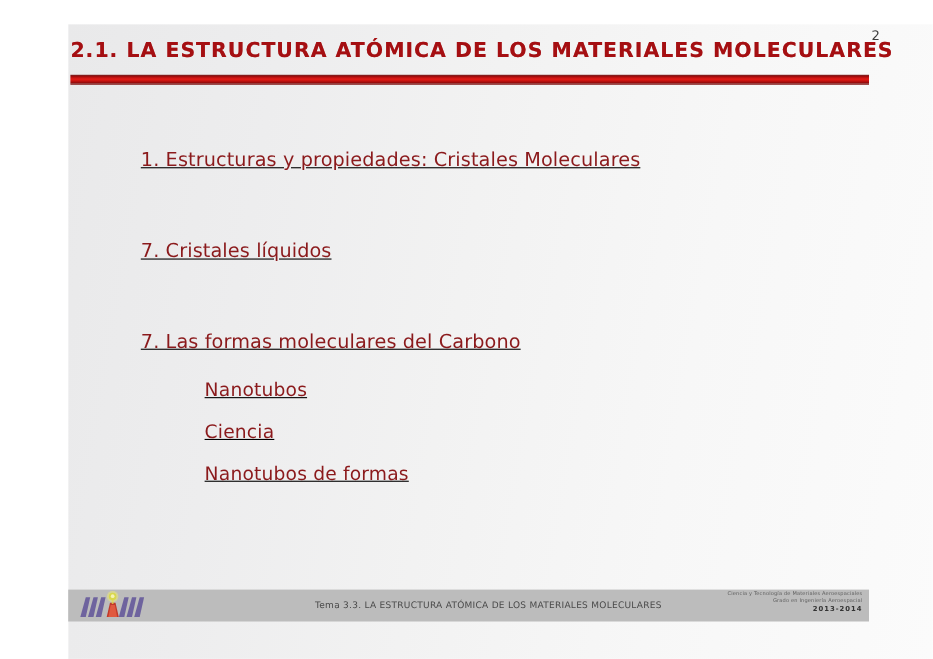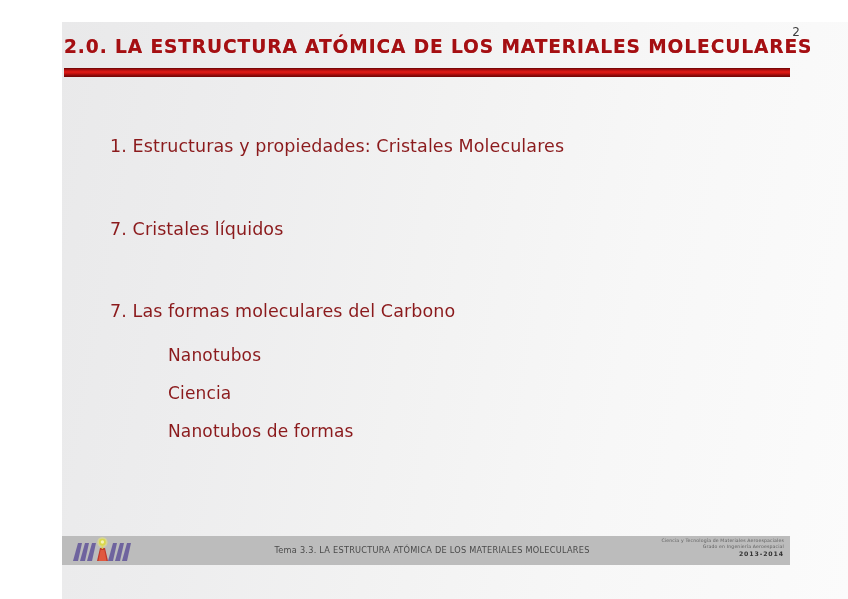--- a/index.html
+++ b/index.html
@@ -93,23 +93,24 @@
         #9c0c0c 85%,
         #7d0808 100%);
     border-top: 1px solid #7a0707;
     border-bottom: 1px solid #7a0707;
     box-sizing: border-box;
   }
 
   
   #body-list {
     position: absolute;
-    left: 110px;
+    left: 128px;
     top: 138px;
     width: 640px;
+    text-decoration: underline;
   }
   .bullet {
     font-family: "DejaVu Sans", sans-serif;
     color: #8b1a1c;
     font-size: 17.5px;
     line-height: 1;
     white-space: nowrap;
   }
   .bullet.lvl1 {
     margin-bottom: 0;
@@ -135,21 +136,21 @@
   }
   #footer-logo {
     position: absolute;
     left: 8px;
     top: 1px;
     width: 62px;
     height: 27px;
   }
   #footer-center {
     position: absolute;
-    left: 160px;
+    left: 172px;
     top: 9px;
     width: 420px;
     text-align: center;
     font-family: "DejaVu Sans", sans-serif;
     font-size: 8.2px;
     color: #4a4a4a;
     letter-spacing: 0.25px;
     white-space: nowrap;
   }
   #footer-right {
@@ -180,21 +181,21 @@
 
 <div id="slide">
 
   <div id="slide-canvas"></div>
   <div id="left-gutter"></div>
   <div id="top-gutter"></div>
 
   <div id="page-number">2</div>
 
   <div id="title-block">
-    <div id="slide-title">2.0. LA ESTRUCTURA ATÓMICA DE LOS MATERIALES MOLECULARES</div>
+    <div id="slide-title">2.1. LA ESTRUCTURA ATÓMICA DE LOS MATERIALES MOLECULARES</div>
   </div>
   <div id="title-rule"></div>
 
   <div id="body-list">
 
     <div class="bullet lvl1">1. Estructuras y propiedades: Cristales Moleculares</div>
     <div class="gap-lg"></div>
 
     <div class="bullet lvl1">7. Cristales líquidos</div>
     <div class="gap-lg"></div>

